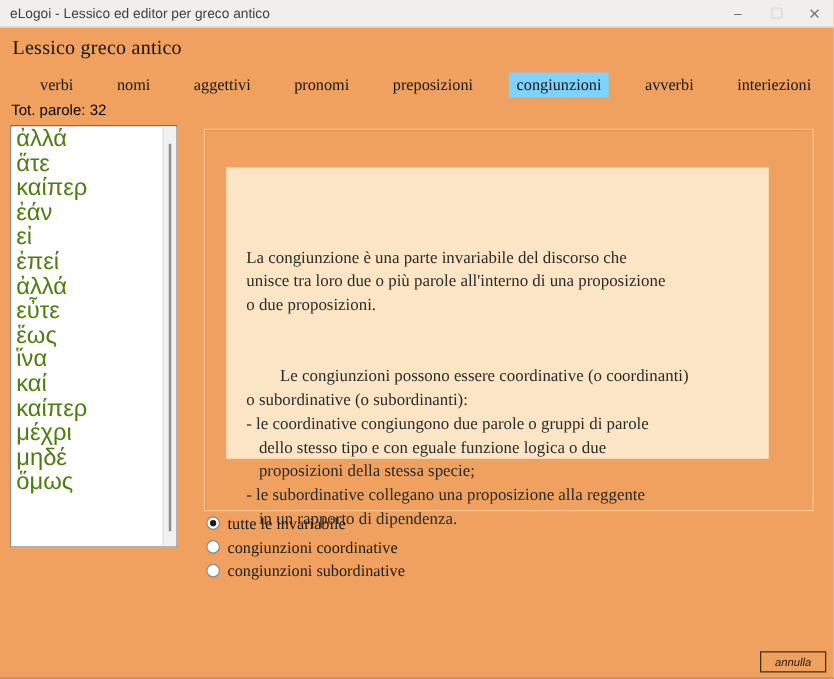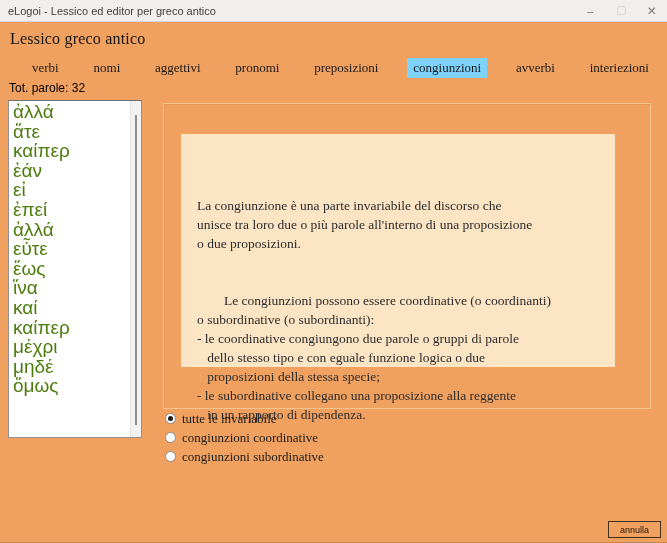--- a/index.html
+++ b/index.html
@@ -124,20 +124,21 @@
   .radio-label { font-size: 13px; color: #1c1c1c; white-space: nowrap; }
 
   
   .cancel-btn {
     position: absolute; left: 608px; top: 521px; width: 53px; height: 17px;
     background: #f0a160; border: 1px solid #42301a;
     font-family: "Liberation Sans", sans-serif;
     font-size: 9px; color: #231709;
     display: flex; align-items: center; justify-content: center;
     cursor: pointer;
+    font-style: italic;
   }
 </style>
 </head>
 <body>
 
 <div id="window">
 
   <div class="titlebar">
     <span class="titlebar-text">eLogoi - Lessico ed editor per greco antico</span>
     <div class="window-controls">

